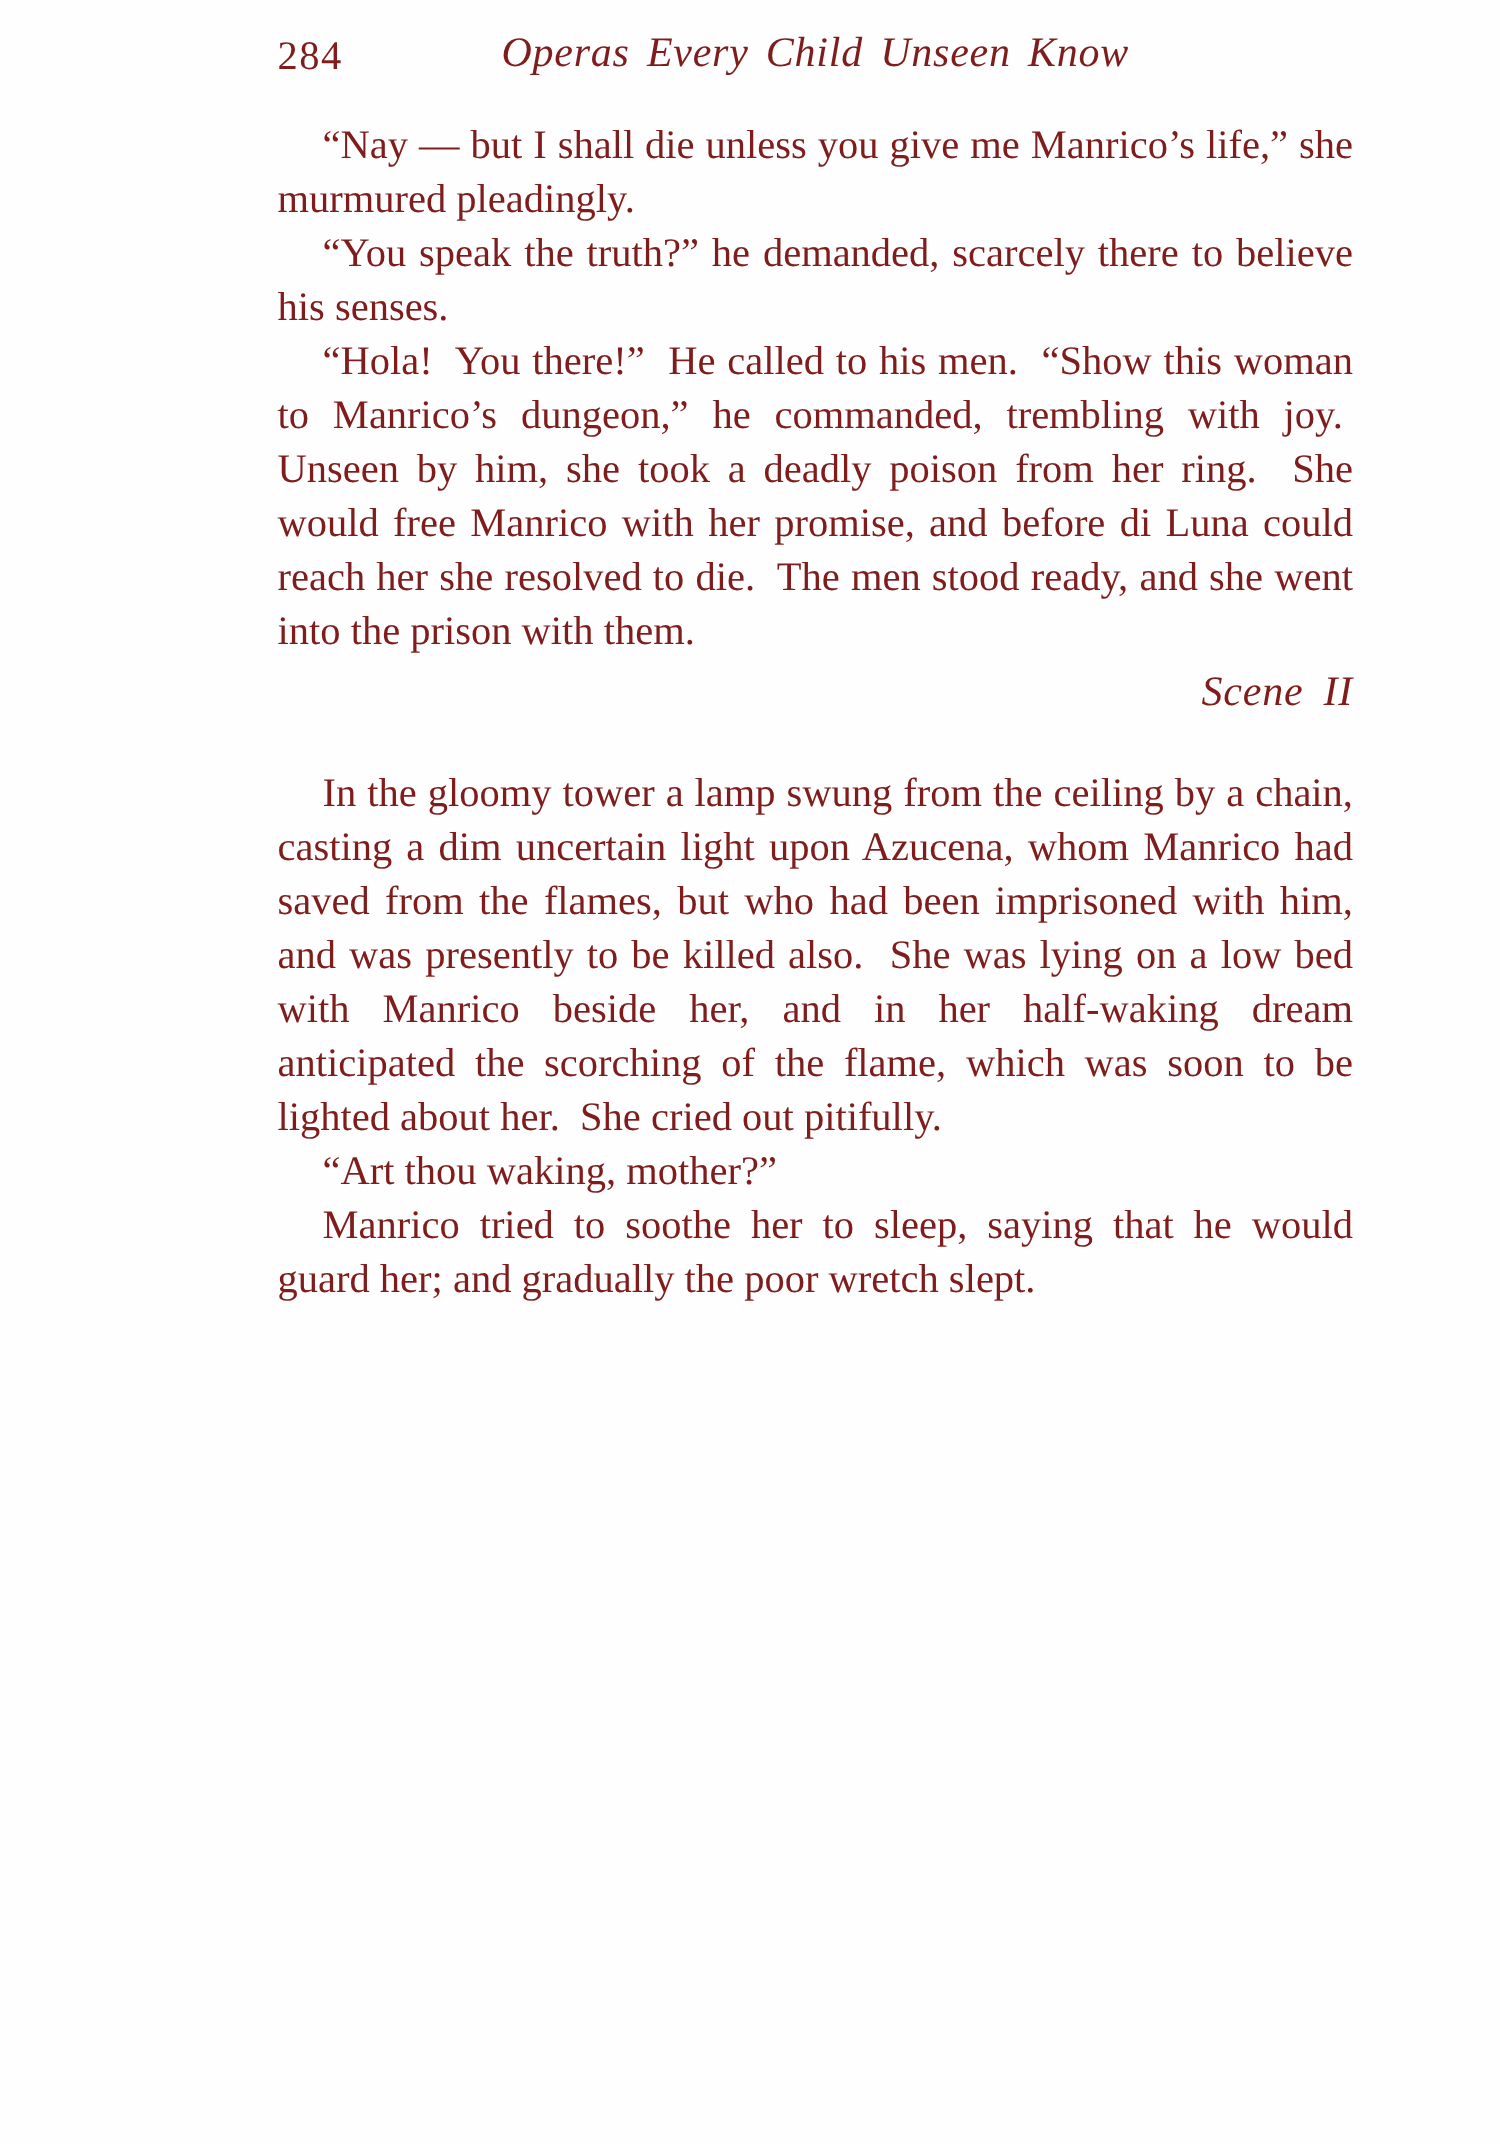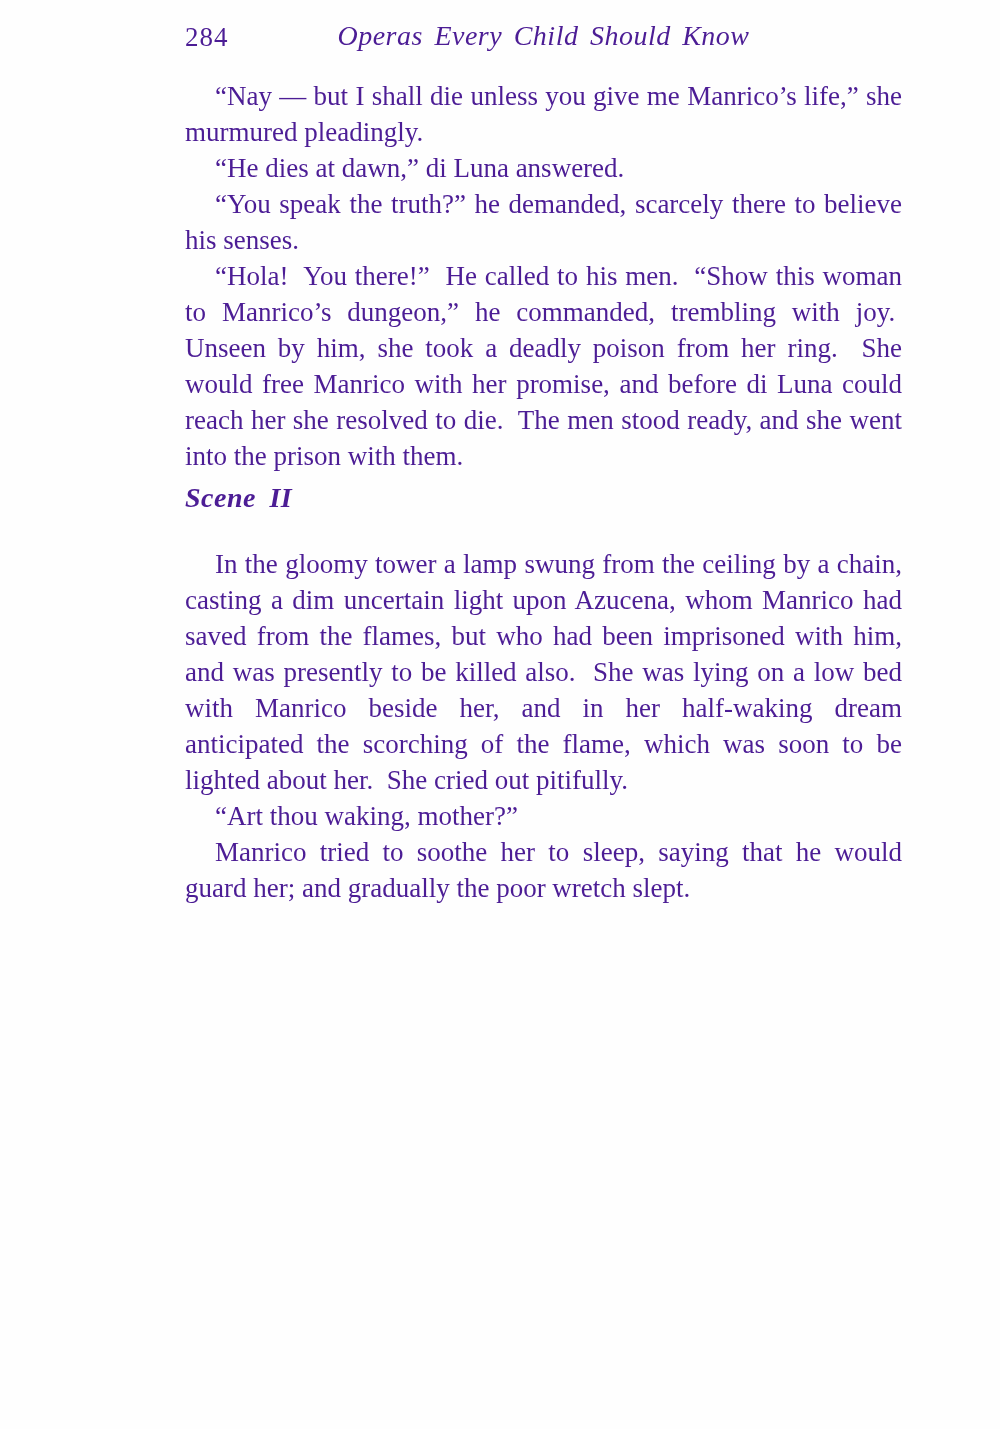--- a/index.html
+++ b/index.html
@@ -5,21 +5,21 @@
   html, body {
     margin: 0;
     padding: 0;
     background: #ffffff;
   }
   .book-page {
     position: relative;
     width: 1000px;
     height: 1429px;
     background: #fefefe;
-    color: #4c1d95;
+    color: #7f1d1d;
     font-family: "Liberation Serif", serif;
     overflow: hidden;
     box-sizing: border-box;
     padding: 20px 98px 0 185px;
   }
   .running-head {
     position: relative;
     height: 38px;
     margin-bottom: 20px;
   }
@@ -42,39 +42,38 @@
     font-size: 27px;
     line-height: 36px;
     text-align: justify;
   }
   .text-block p {
     margin: 0;
     text-indent: 30px;
   }
   .scene-heading {
     margin: 6px 0 30px 0;
-    text-align: left;
+    text-align: right;
     font-style: italic;
-    font-weight: bold;
+    font-weight: normal;
     font-size: 28px;
     letter-spacing: 0.5px;
     word-spacing: 6px;
   }
 </style>
 </head>
 <body>
 
 <div class="book-page">
   <header class="running-head">
     <span class="page-number">284</span>
-    <span class="running-title">Operas Every Child Should Know</span>
+    <span class="running-title">Operas Every Child Unseen Know</span>
   </header>
   <main class="text-block">
     <p>“Nay — but I shall die unless you give me Manrico’s life,” she murmured pleadingly.</p>
-    <p>“He dies at dawn,” di Luna answered.</p>
     <p>“You speak the truth?” he demanded, scarcely there to believe his senses.</p>
     <p>“Hola!&nbsp; You there!”&nbsp; He called to his men.&nbsp; “Show this woman to Manrico’s dungeon,” he commanded, trembling with joy.&nbsp; Unseen by him, she took a deadly poison from her ring.&nbsp; She would free Manrico with her promise, and before di Luna could reach her she resolved to die.&nbsp; The men stood ready, and she went into the prison with them.</p>
     <h2 class="scene-heading">Scene II</h2>
     <p>In the gloomy tower a lamp swung from the ceiling by a chain, casting a dim uncertain light upon Azucena, whom Manrico had saved from the flames, but who had been imprisoned with him, and was presently to be killed also.&nbsp; She was lying on a low bed with Manrico beside her, and in her half-waking dream anticipated the scorching of the flame, which was soon to be lighted about her.&nbsp; She cried out pitifully.</p>
     <p>“Art thou waking, mother?”</p>
     <p>Manrico tried to soothe her to sleep, saying that he would guard her; and gradually the poor wretch slept.</p>
   </main>
 </div>
 
 </body></html>

